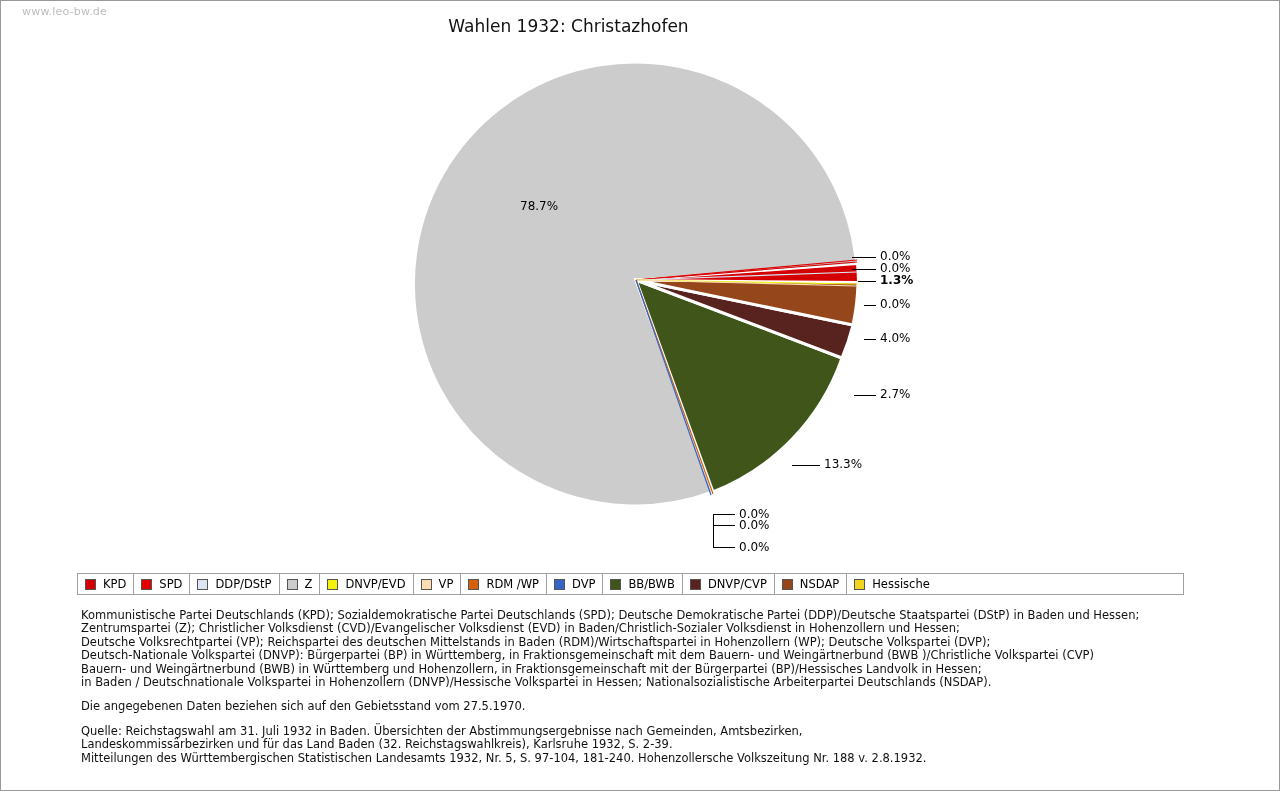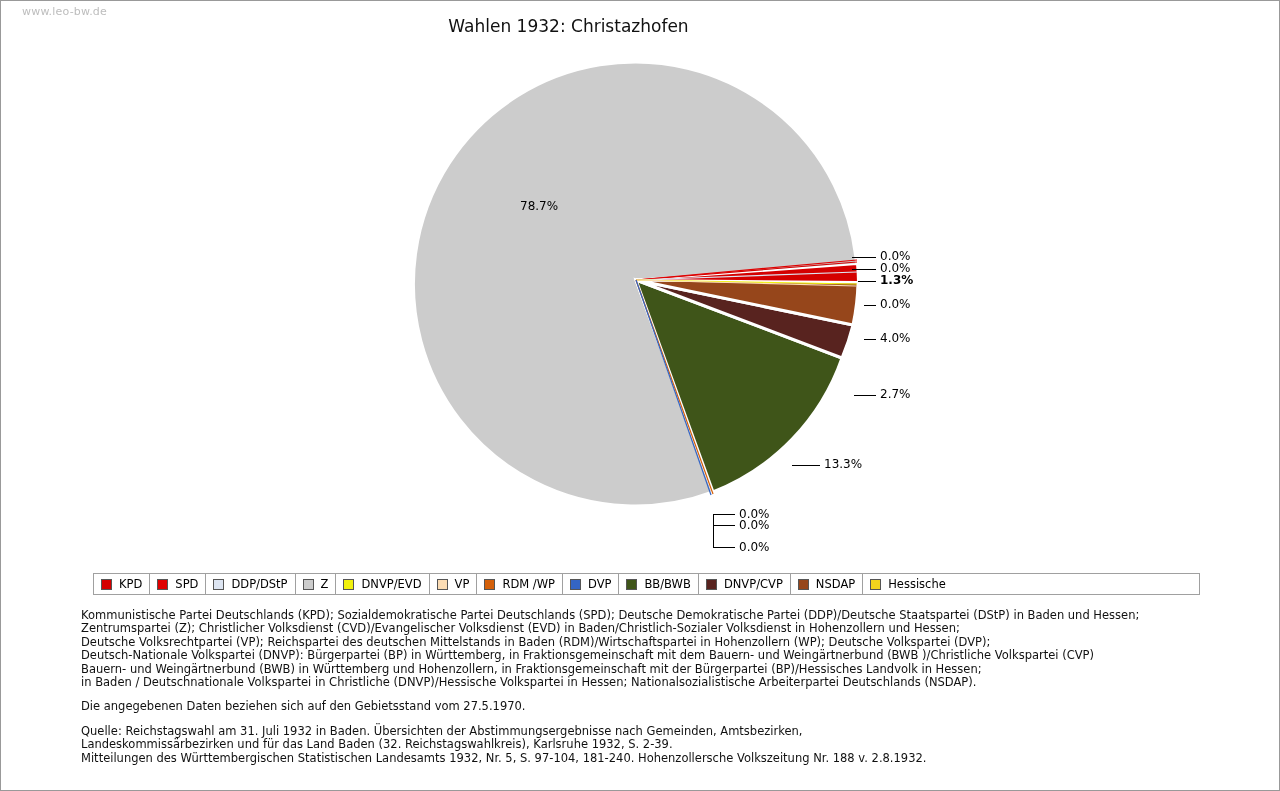--- a/index.html
+++ b/index.html
@@ -36,21 +36,21 @@
   .plabel{
     position:absolute;font-size:12px;color:#000;white-space:nowrap;
   }
   
   .leader{position:absolute;background:#000;}
   
   #legend{
     position:absolute;left:77px;top:573px;width:1107px;height:22px;
     border:1px solid #a0a0a0;background:#ffffff;
     box-sizing:border-box;
-    display:flex;align-items:stretch;margin-left:16px;
+    display:flex;align-items:stretch;
   }
   .lg-item{
     display:flex;align-items:center;
     padding:0 7px;
     border-right:1px solid #a0a0a0;
     font-size:11.5px;
     box-sizing:border-box;
     height:100%;
   }
   .lg-item:last-child{border-right:none;}
@@ -178,21 +178,21 @@
   </div>
 </div>
 
 <div id="notes">
   <div class="blk">
     <div class="nline">Kommunistische Partei Deutschlands (KPD); Sozialdemokratische Partei Deutschlands (SPD); Deutsche Demokratische Partei (DDP)/Deutsche Staatspartei (DStP) in Baden und Hessen;</div>
     <div class="nline">Zentrumspartei (Z); Christlicher Volksdienst (CVD)/Evangelischer Volksdienst (EVD) in Baden/Christlich-Sozialer Volksdienst in Hohenzollern und Hessen;</div>
     <div class="nline">Deutsche Volksrechtpartei (VP); Reichspartei des deutschen Mittelstands in Baden (RDM)/Wirtschaftspartei in Hohenzollern (WP); Deutsche Volkspartei (DVP);</div>
     <div class="nline">Deutsch-Nationale Volkspartei (DNVP): Bürgerpartei (BP) in Württemberg, in Fraktionsgemeinschaft mit dem Bauern- und Weingärtnerbund (BWB )/Christliche Volkspartei (CVP)</div>
     <div class="nline">Bauern- und Weingärtnerbund (BWB) in Württemberg und Hohenzollern, in Fraktionsgemeinschaft mit der Bürgerpartei (BP)/Hessisches Landvolk in Hessen;</div>
-    <div class="nline">in Baden / Deutschnationale Volkspartei in Christliche (DNVP)/Hessische Volkspartei in Hessen; Nationalsozialistische Arbeiterpartei Deutschlands (NSDAP).</div>
+    <div class="nline">in Baden / Deutschnationale Volkspartei in Hohenzollern (DNVP)/Hessische Volkspartei in Hessen; Nationalsozialistische Arbeiterpartei Deutschlands (NSDAP).</div>
   </div>
   <div class="blk">
     <div class="nline">Die angegebenen Daten beziehen sich auf den Gebietsstand vom 27.5.1970.</div>
   </div>
   <div class="blk">
     <div class="nline">Quelle: Reichstagswahl am 31. Juli 1932 in Baden. Übersichten der Abstimmungsergebnisse nach Gemeinden, Amtsbezirken,</div>
     <div class="nline">Landeskommissärbezirken und für das Land Baden (32. Reichstagswahlkreis), Karlsruhe 1932, S. 2-39.</div>
     <div class="nline">Mitteilungen des Württembergischen Statistischen Landesamts 1932, Nr. 5, S. 97-104, 181-240. Hohenzollersche Volkszeitung Nr. 188 v. 2.8.1932.</div>
   </div>
 </div>

